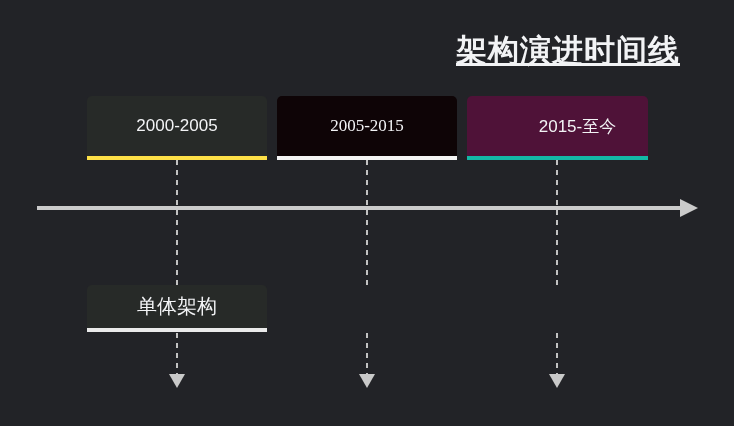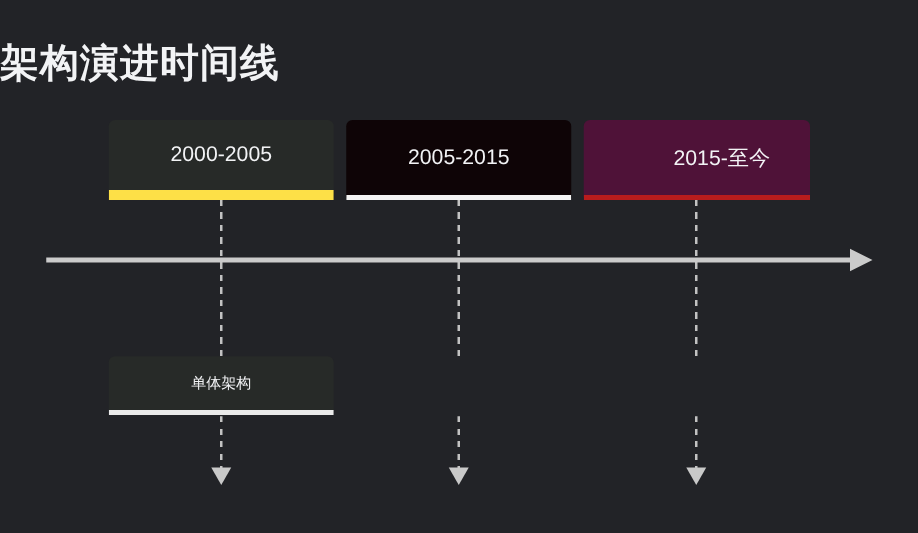--- a/index.html
+++ b/index.html
@@ -2,39 +2,40 @@
 <html><head>
 <meta charset="utf-8">
 <style>
   html,body{margin:0;padding:0;background:#222327;}
   .stage{
     position:relative;width:734px;height:426px;background:#222327;
     font-family:"Liberation Sans","DejaVu Sans",sans-serif;overflow:hidden;
   }
   .title{
     position:absolute;top:30px;left:0;width:680px;margin:0;
-    text-align:left;color:#f2f3f5;font-size:31px;font-weight:bold;
+    text-align:right;color:#f2f3f5;font-size:31px;font-weight:bold;
     letter-spacing:1px;
+    text-decoration:underline;
   }
   .box{
     position:absolute;display:flex;align-items:center;justify-content:center;
     color:#f2f3f5;border-radius:5px 5px 0 0;box-sizing:border-box;
   }
   .period{top:96px;height:64px;font-size:17px;}
-  .event{top:285px;height:47px;font-size:12px;}
+  .event{top:285px;height:47px;font-size:20px;}
   .col0{left:87px;width:180px;}
   .col1{left:277px;width:180px;}
   .col2{left:467px;width:181px;}
   .bg-gray{background:#272a28;}
   .bg-black{background:#0e0406;}
   .bg-black2{background:#130709;}
   .bg-purple{background:#4f1238;}
-  .ul-gray{border-bottom:8px solid #fde047;}
-  .ul-white{border-bottom:4px solid #f4f4f4;}
-  .ul-green{border-bottom:4px solid #b91c1c;padding-left:40px;}
+  .ul-gray{border-bottom:4px solid #fde047;}
+  .ul-white{border-bottom:4px solid #f4f4f4;font-family:Liberation Serif, serif;}
+  .ul-green{border-bottom:4px solid #14b8a6;padding-left:40px;}
   .ul-white2{border-bottom:4px solid #eaeaea;}
   .vdash{
     position:absolute;width:2px;
     background:repeating-linear-gradient(to bottom,#c2c2c2 0 5px,transparent 5px 10px);
   }
   .conn{top:160px;height:125px;}
   .drop{top:333px;height:42px;}
   .x0{left:176px;} .x1{left:366px;} .x2{left:556px;}
   .axis-line{position:absolute;top:206px;left:37px;width:643px;height:4px;background:#cbcbcb;}
   .axis-arrow{

